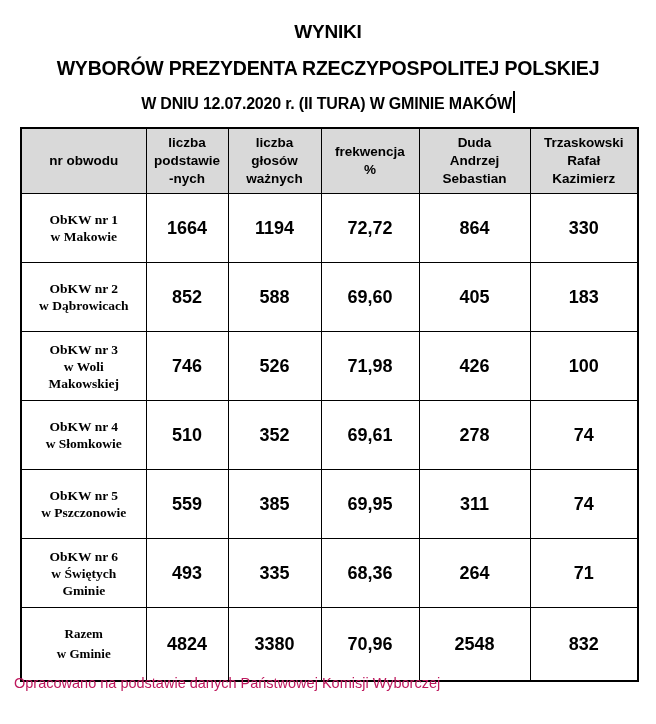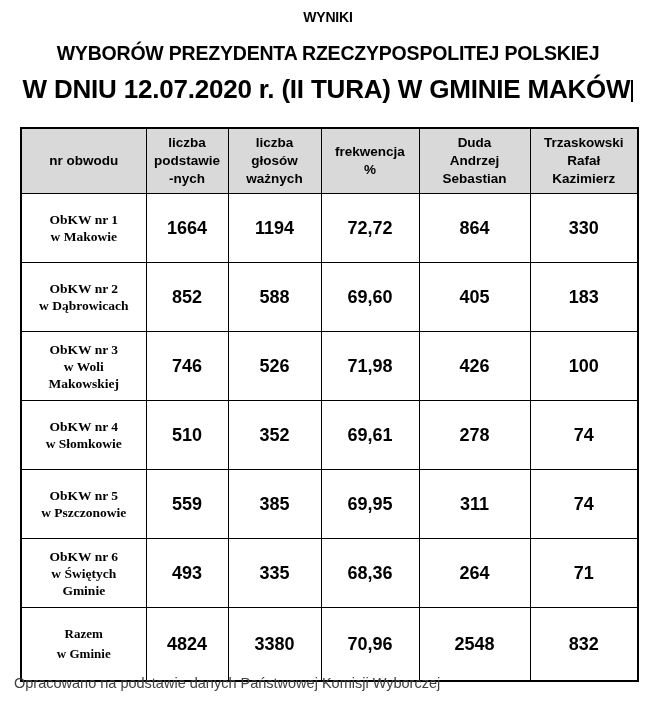--- a/index.html
+++ b/index.html
@@ -26,32 +26,33 @@
   .titles {
     padding-top: 4px;
   }
   .title-line {
     text-align: center;
     font-weight: bold;
     color: #000;
     letter-spacing: -0.2px;
   }
   .title-1 {
-    font-size: 14px;
+    font-size: 19px;
     line-height: 26px;
     padding-bottom: 8px;
+    margin-top: 15px;
   }
   .title-2 {
     font-size: 19.5px;
     line-height: 30px;
     padding-bottom: 6px;
     text-align: center;
   }
   .title-3 {
-    font-size: 26px;
+    font-size: 16px;
     line-height: 30px;
     padding-bottom: 2px;
     position: relative;
   }
   .caret {
     display: inline-block;
     width: 2px;
     height: 22px;
     background: #000;
     vertical-align: -4px;
@@ -114,21 +115,21 @@
     line-height: 20px;
   }
 
   
   .footer {
     position: absolute;
     left: 14px;
     top: 673px;
     font-size: 14.5px;
     line-height: 20px;
-    color: #404040;
+    color: #be185d;
     font-weight: normal;
     text-align: center;
   }
 </style>
 </head>
 <body>
 
 <div class="page">
 
   <div class="titles">

